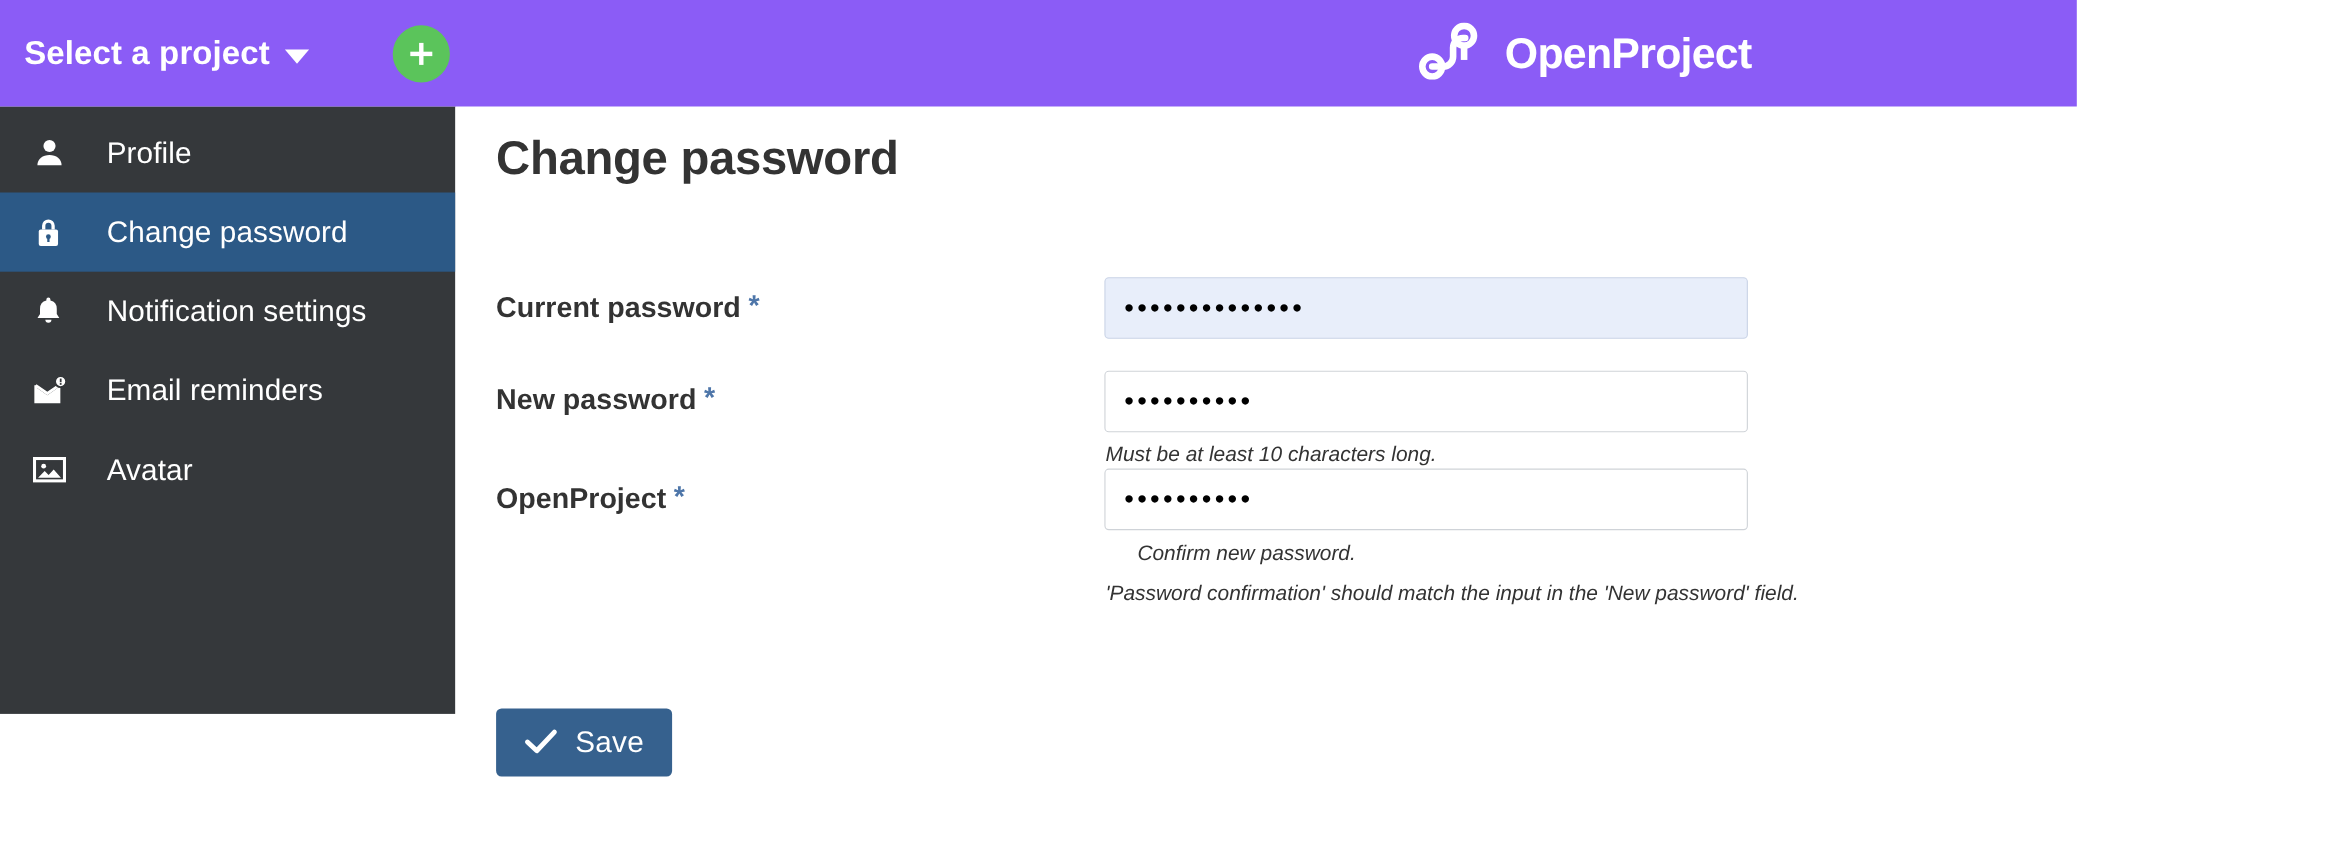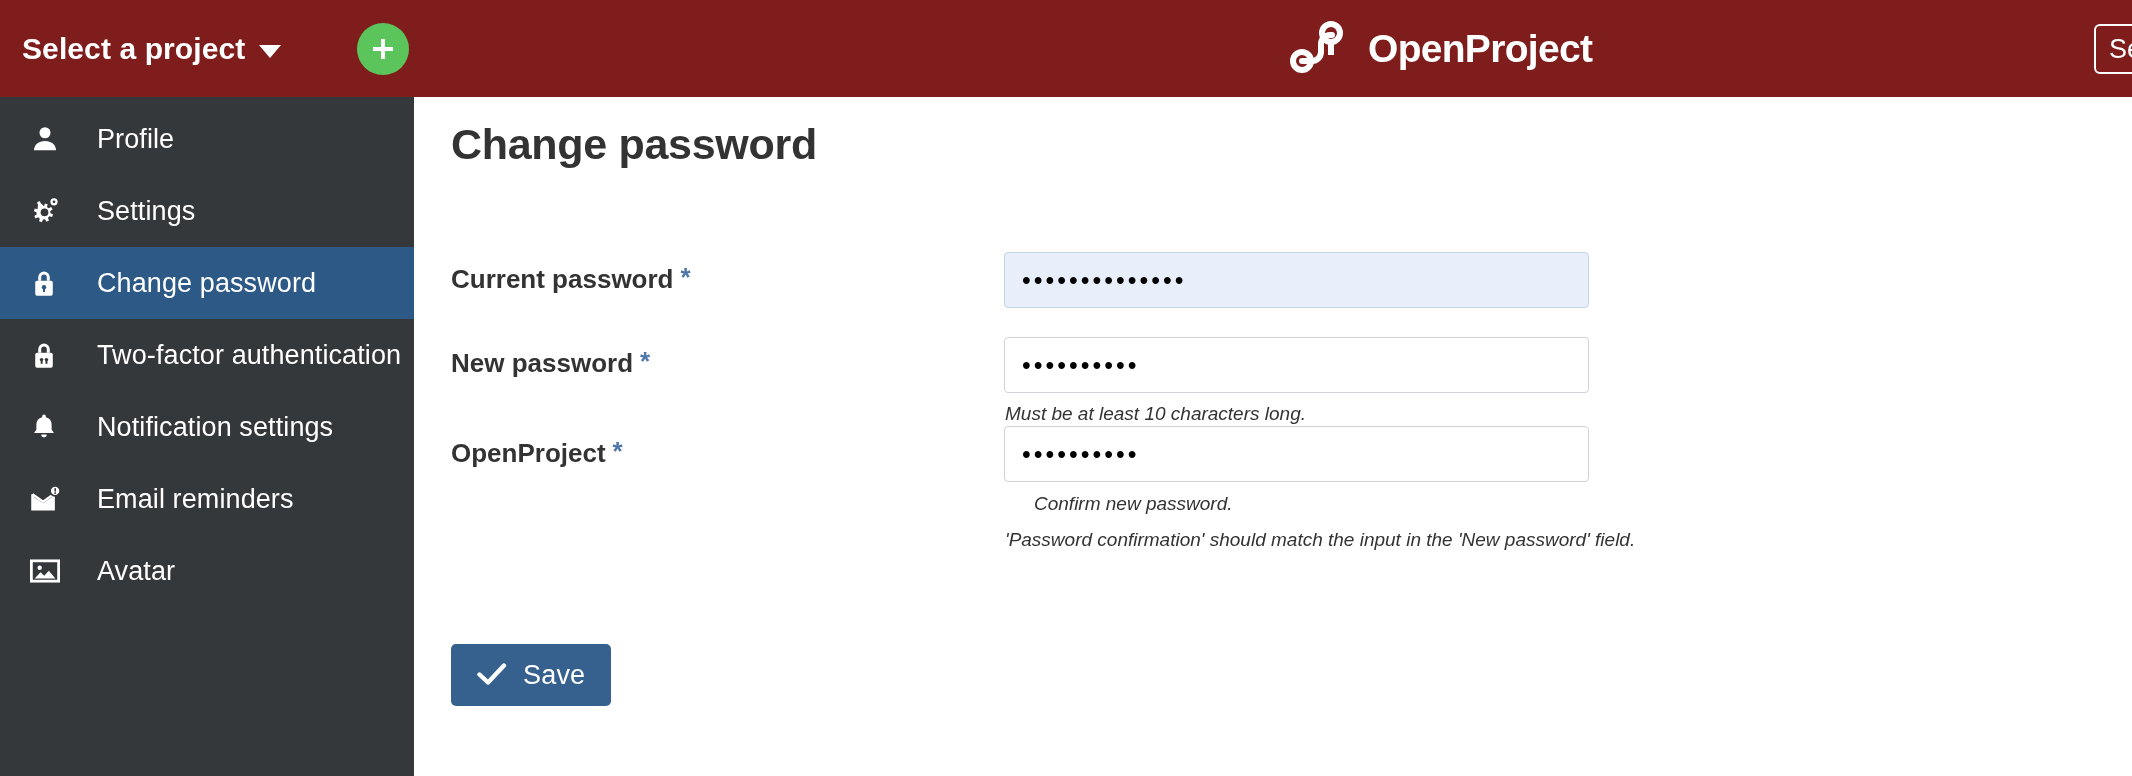--- a/index.html
+++ b/index.html
@@ -9,23 +9,23 @@
     height: 776px;
     overflow: hidden;
     background: #ffffff;
     font-family: "Liberation Sans", sans-serif;
   }
 
   
   #top-header {
     position: absolute;
     top: 0; left: 0;
-    width: 2132px;
+    width: 1888px;
     height: 97px;
-    background: #7f1d1d;
+    background: #8b5cf6;
     display: flex;
     align-items: center;
     gap: 36px;
   }
 
   #project-select {
     display: flex;
     align-items: center;
     gap: 14px;
     margin-left: 22px;
@@ -96,21 +96,21 @@
     white-space: nowrap;
     line-height: 46px;
     cursor: text;
   }
 
   
   #sidebar {
     position: absolute;
     top: 97px; left: 0;
     width: 414px;
-    height: 679px;
+    height: 552px;
     background: #35383B;
     padding-top: 6px;
   }
   .sidebar-item {
     height: 72px;
     display: flex;
     align-items: center;
     padding-left: 30px;
     cursor: pointer;
   }
@@ -270,57 +270,33 @@
   <div class="sidebar-item">
     <span class="sidebar-icon">
       <svg width="30" height="30" viewBox="0 0 24 24" fill="#ffffff">
         <circle cx="12" cy="7" r="4.4"></circle>
         <path d="M3.2 21c0-4.6 3.9-7.4 8.8-7.4s8.8 2.8 8.8 7.4z"></path>
       </svg>
     </span>
     <span class="sidebar-label">Profile</span>
   </div>
 
-  <div class="sidebar-item">
-    <span class="sidebar-icon">
-      <svg width="30" height="30" viewBox="0 0 24 24" fill="#ffffff">
-        <path d="M11.3 8.2l.55-2.3 2.25.6-.5 2.25 1.25 1.05 2.1-1.05 1.15 2-1.9 1.3.1 1.65 2.1.9-.7 2.2-2.2-.55-1.15 1.2.85 2.05-2.05 1.1-1.15-1.95-1.65.1-.85 2.15-2.25-.65.6-2.15-1.25-1.1-2.1 1-1.1-2.05 1.9-1.25-.1-1.65-2.1-.9.7-2.2 2.2.55L6.4 7.2 5.6 5.15l2.05-1.1L8.8 6z"></path>
-        <circle cx="11.6" cy="13" r="3.1" fill="#35383B"></circle>
-        <circle cx="19.2" cy="4.6" r="2.9"></circle>
-        <circle cx="19.2" cy="4.6" r="1.1" fill="#35383B"></circle>
-      </svg>
-    </span>
-    <span class="sidebar-label">Settings</span>
-  </div>
 
   <div class="sidebar-item active">
     <span class="sidebar-icon">
       <svg width="28" height="30" viewBox="0 0 24 26" fill="#ffffff">
         <path d="M7 11V8a5 5 0 0 1 10 0v3h-2.6V8a2.4 2.4 0 0 0-4.8 0v3z"></path>
         <rect x="4.4" y="11" width="15.2" height="13" rx="1.6"></rect>
         <circle cx="12" cy="16.6" r="1.9" fill="#2C5986"></circle>
         <rect x="11.1" y="16.6" width="1.8" height="4.2" fill="#2C5986"></rect>
       </svg>
     </span>
     <span class="sidebar-label">Change password</span>
   </div>
 
-  <div class="sidebar-item">
-    <span class="sidebar-icon">
-      <svg width="28" height="30" viewBox="0 0 24 26" fill="#ffffff">
-        <path d="M7 11V8a5 5 0 0 1 10 0v3h-2.6V8a2.4 2.4 0 0 0-4.8 0v3z"></path>
-        <rect x="4.4" y="11" width="15.2" height="13" rx="1.6"></rect>
-        <circle cx="9.9" cy="17" r="1.5" fill="#35383B"></circle>
-        <circle cx="14.1" cy="17" r="1.5" fill="#35383B"></circle>
-        <rect x="9.1" y="17" width="1.7" height="3.6" fill="#35383B"></rect>
-        <rect x="13.3" y="17" width="1.7" height="3.6" fill="#35383B"></rect>
-      </svg>
-    </span>
-    <span class="sidebar-label">Two-factor authentication</span>
-  </div>
 
 
   <div class="sidebar-item">
     <span class="sidebar-icon">
       <svg width="28" height="30" viewBox="0 0 24 26" fill="#ffffff">
         <path d="M12 2.2a1.6 1.6 0 0 1 1.6 1.6v.7a6.6 6.6 0 0 1 5 6.4v4.3l2 3.1H3.4l2-3.1v-4.3a6.6 6.6 0 0 1 5-6.4v-.7A1.6 1.6 0 0 1 12 2.2z"></path>
         <path d="M9.6 19.6h4.8a2.4 2.4 0 0 1-4.8 0z"></path>
       </svg>
     </span>
     <span class="sidebar-label">Notification settings</span>

